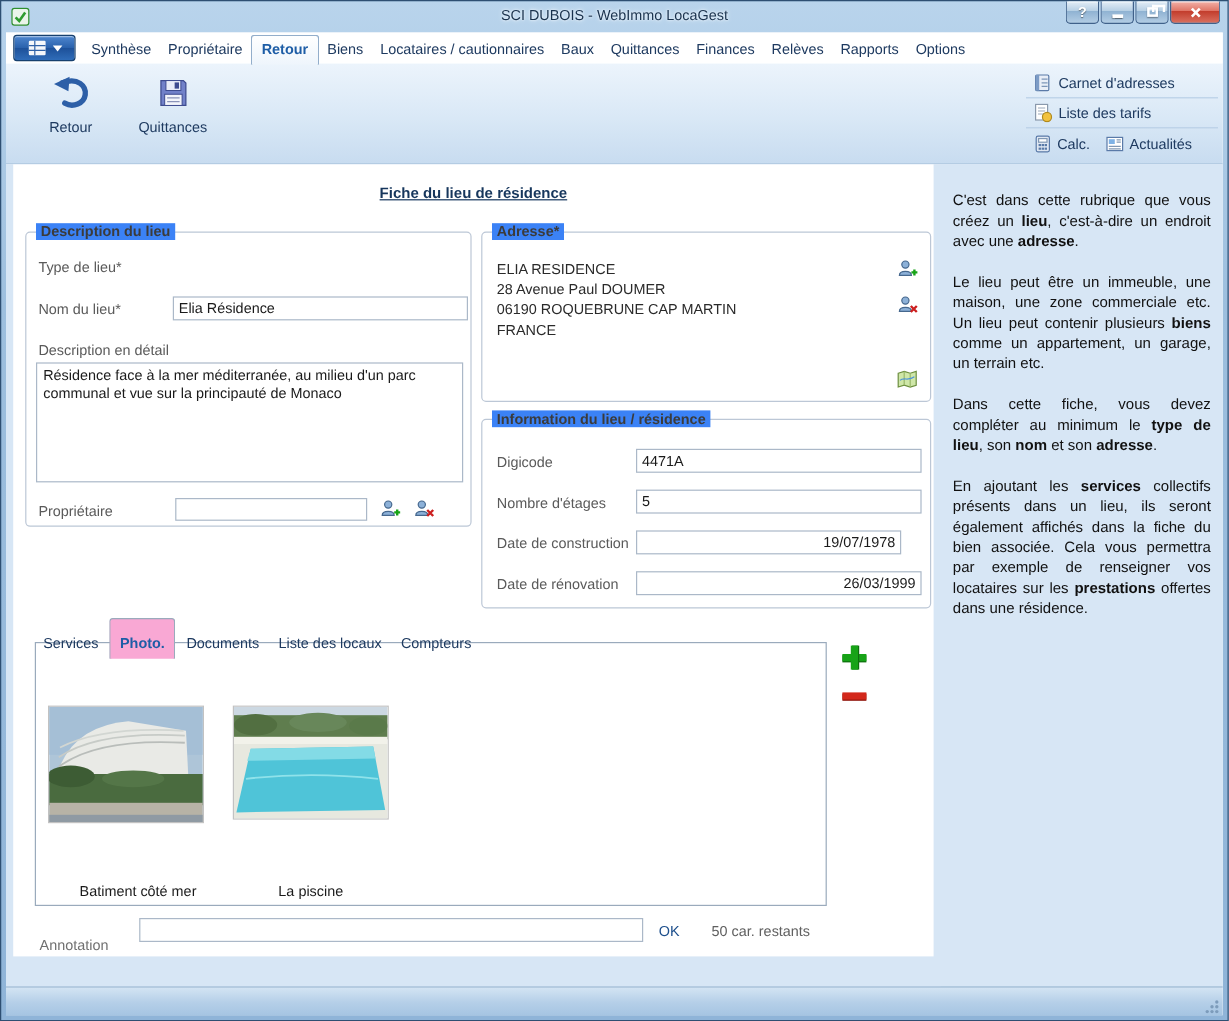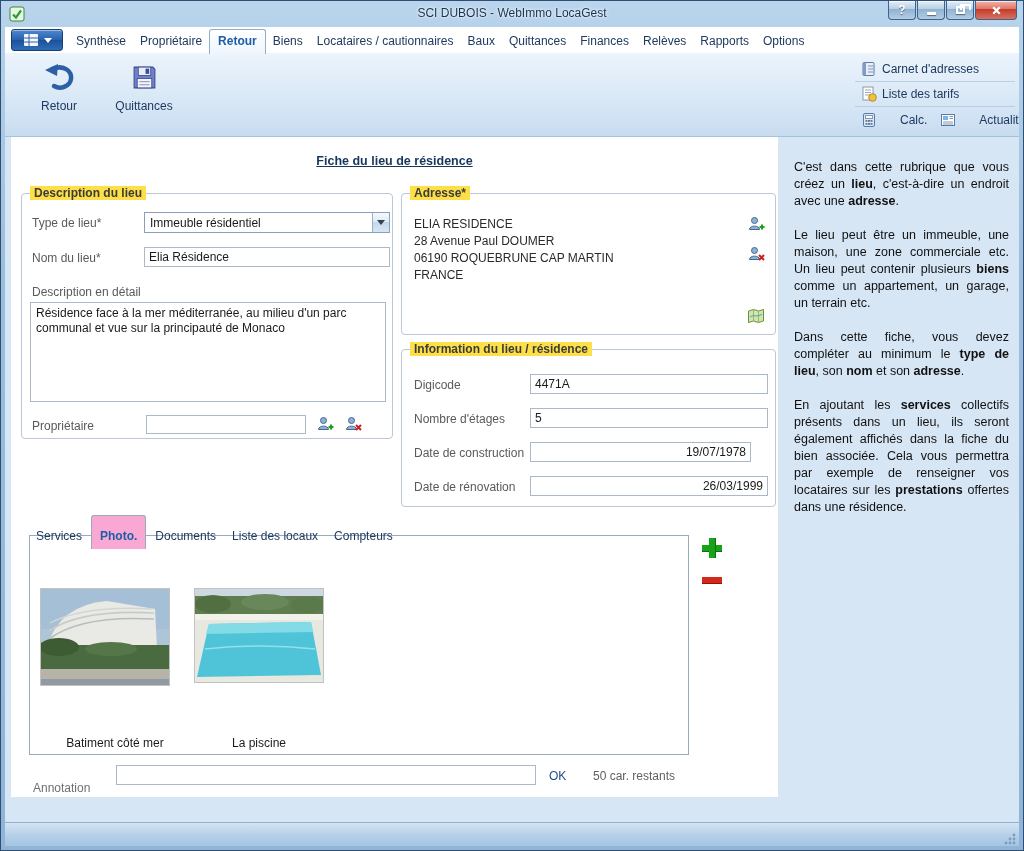--- a/index.html
+++ b/index.html
@@ -76,32 +76,32 @@
     display:flex; flex-direction:column; align-items:center; justify-content:flex-start;
     gap:6px; color:#1e3a60; cursor:default; border-radius:3px;
   }
   .tool-big .ticon { height:32px; display:flex; align-items:center; }
   .tool-right { position:absolute; right:4px; top:4px; width:160px; }
   .tool-row {
     height:25px; display:flex; align-items:center; gap:5px;
     border-bottom:1px solid #b8cfe6; padding-left:6px; color:#1e3a60; cursor:default;
   }
   .tool-row:last-child { border-bottom:none; }
-  .tool-small { display:flex; align-items:center; gap:23px; cursor:default; }
+  .tool-small { display:flex; align-items:center; gap:4px; cursor:default; }
   
   .workspace { position:absolute; left:0; right:0; top:110px; height:685px; background:#d7e6f5; }
   .form-panel { position:absolute; left:6px; top:0; width:767px; height:660px; background:#ffffff; }
   .page-title {
     position:absolute; left:0; right:0; top:17px; text-align:center;
     color:#16365c; font-weight:bold; text-decoration:underline; font-size:12.5px;
   }
   
   .fs { position:absolute; border:1px solid #bcc7d6; border-radius:4px; }
   .fs-legend {
-    position:absolute; top:-8px; left:8px; background:#fde047; padding:0 4px;
+    position:absolute; top:-8px; left:8px; background:#3b82f6; padding:0 4px;
     font-weight:bold; color:#3b3b3b; white-space:nowrap;
   }
   .flabel { position:absolute; color:#5a5a5a; white-space:nowrap; }
   .tinput {
     position:absolute; border:1px solid #abb8c8; background:#fff; color:#1a1a1a;
     font-family:"Liberation Sans",sans-serif; font-size:12px; padding:2px 4px; height:20px;
   }
   .tinput.right { text-align:right; }
   textarea.tarea {
     position:absolute; border:1px solid #abb8c8; background:#fff; color:#1a1a1a;
@@ -292,26 +292,20 @@
     </div>
 
     <div class="workspace">
 
       <div class="form-panel">
         <div class="page-title">Fiche du lieu de résidence</div>
 
         <div class="fs" style="left:10px; top:56px; width:372px; height:246px;">
           <span class="fs-legend">Description du lieu</span>
           <span class="flabel" style="left:10px; top:22px;">Type de lieu*</span>
-          <div class="combo" style="left:122px; top:18px; width:246px;">
-            <span class="combo-text">Immeuble résidentiel</span>
-            <span class="combo-btn">
-              <span class="combo-arrow"></span>
-            </span>
-          </div>
           <span class="flabel" style="left:10px; top:57px;">Nom du lieu*</span>
           <input class="tinput" style="left: 122px; top: 53px; width: 246px;" value="Elia Résidence">
           <span class="flabel" style="left:10px; top:91px;">Description en détail</span>
           <textarea class="tarea" style="left: 8px; top: 108px; width: 356px; height: 100px;">Résidence face à la mer méditerranée, au milieu d'un parc communal et vue sur la principauté de Monaco</textarea>
           <span class="flabel" style="left:10px; top:225px;">Propriétaire</span>
           <input class="tinput" style="left: 124px; top: 221px; width: 160px; height: 19px;" value="">
           <span class="mini-btn" style="left:292px; top:220px;">
             <svg width="18" height="18" viewBox="0 0 18 18">
               <circle cx="7.5" cy="5.5" r="3" fill="#8db1d8" stroke="#46688e"></circle>
               <path d="M2.5 14.5 c0-4.5 10-4.5 10 0 z" fill="#8db1d8" stroke="#46688e"></path>

